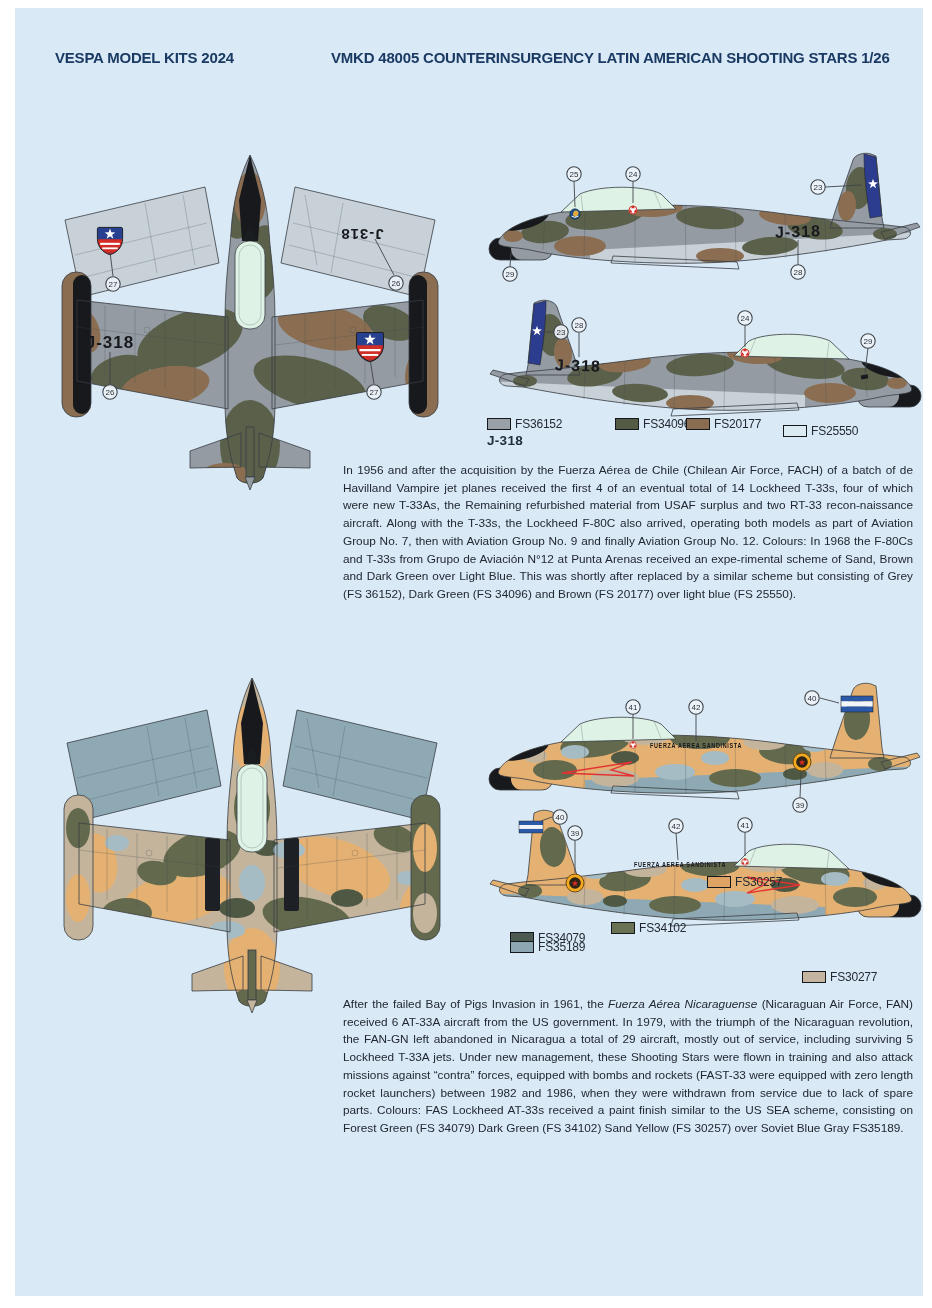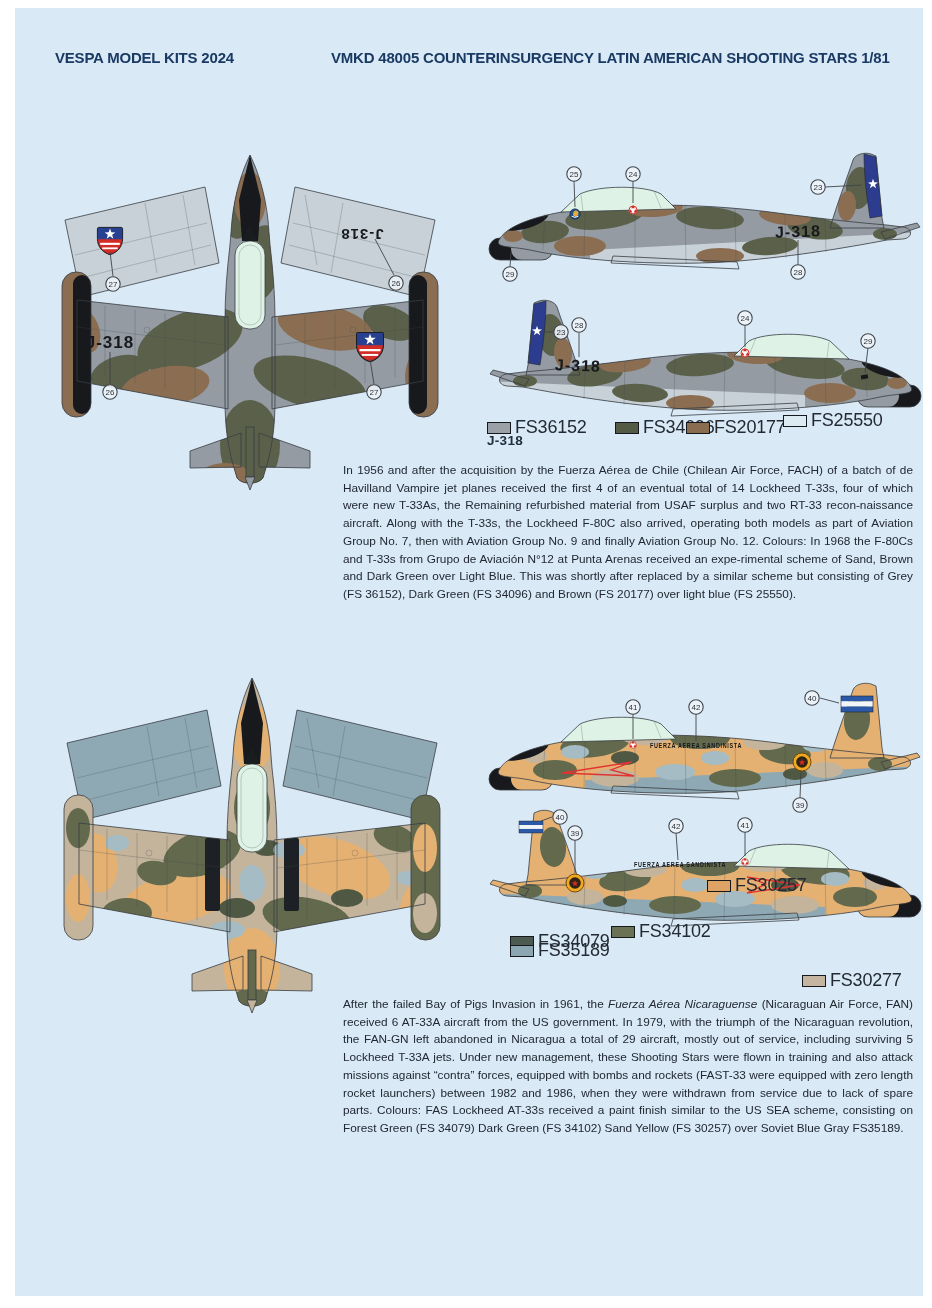--- a/index.html
+++ b/index.html
@@ -13,21 +13,21 @@
   html,body{margin:0;padding:0;background:#fff;}
   .page{position:relative;width:932px;height:1308px;background:#ffffff;
         font-family:"Liberation Sans",sans-serif;overflow:hidden;}
   .paper{position:absolute;left:15px;top:8px;width:908px;height:1288px;background:var(--paper);}
   .hdr{position:absolute;font-weight:bold;font-size:15px;color:var(--ink_navy);
        letter-spacing:-0.2px;white-space:nowrap;}
   .para{position:absolute;width:570px;margin:0;text-align:justify;font-size:11.8px;
         line-height:17.7px;color:var(--ink_body);}
   .sw-item{position:absolute;display:flex;align-items:center;gap:4px;}
   .sw-box{display:inline-block;width:24px;height:12px;border:1.2px solid #15181c;box-sizing:border-box;}
-  .sw-label{font-size:18px;color:#232a33;letter-spacing:-0.2px;}
+  .sw-label{font-size:12px;color:#232a33;letter-spacing:-0.2px;}
   .scheme-code{position:absolute;font-weight:bold;font-size:13.5px;color:#222e3e;letter-spacing:0.3px;}
   svg{position:absolute;overflow:visible;}
   svg text{font-family:"Liberation Sans",sans-serif;}
   .oln{fill:none;stroke:#383e44;stroke-width:0.8;}
   .pln{fill:none;stroke:#3f464c;stroke-width:0.5;opacity:0.5;}
   .ldr{fill:none;stroke:#3f444a;stroke-width:0.9;}
   .zig{fill:none;stroke:var(--zig_red);stroke-width:1.3;}
   .callout circle{fill:#edf3f9;fill-opacity:0.92;stroke:#41464c;stroke-width:1.1;}
   .callout text{font-size:8px;fill:#2c3138;text-anchor:middle;}
   .code{font-weight:700;fill:#17191d;letter-spacing:1px;text-anchor:middle;}
@@ -38,21 +38,21 @@
   .fc2s{fill:var(--c2_sand);} .fc2t{fill:var(--c2_tan);} .fc2g{fill:var(--c2_green);}
   .fc2d{fill:var(--c2_dgreen);} .fc2b{fill:var(--c2_bluegray);} .fc2u{fill:var(--c2_under);}
 </style>
 </head>
 <body>
 
 <div class="page">
   <div class="paper"></div>
 
   <div class="hdr" style="left:55px;top:49px">VESPA MODEL KITS 2024</div>
-  <div class="hdr" style="left:331px;top:49px">VMKD 48005 COUNTERINSURGENCY LATIN AMERICAN SHOOTING STARS 1/81</div>
+  <div class="hdr" style="left:331px;top:49px">VMKD 48005 COUNTERINSURGENCY LATIN AMERICAN SHOOTING STARS 1/26</div>
 
   <svg style="left:25px;top:145px" width="450" height="345" viewBox="0 0 450 345">
     <defs>
       <polygon id="star5" points="0,-3.5 0.82,-1.13 3.33,-1.08 1.33,0.43 2.06,2.83 0,1.4 -2.06,2.83 -1.33,0.43 -3.33,-1.08 -0.82,-1.13"></polygon>
       <g id="chile-shield">
         <path d="M-8,-9 L8,-9 C8.6,-9 9,-8.6 9,-8 L9,-1 C9,5 5,9 0,10.5 C-5,9 -9,5 -9,-1 L-9,-8 C-9,-8.6 -8.6,-9 -8,-9 Z" fill="#27408f"></path>
         <path d="M-9,-0.5 L9,-0.5 L9,-1 C9,5 5,9 0,10.5 C-5,9 -9,5 -9,-1 Z" fill="var(--emb_red)"></path>
         <rect x="-7" y="2" width="14" height="1.5" fill="#ffffff"></rect>
         <rect x="-5.5" y="5.3" width="11" height="1.3" fill="#ffffff"></rect>
         <use href="#star5" transform="translate(0,-4.2) scale(1.15)" fill="#ffffff"></use>
@@ -316,21 +316,21 @@
     <span class="sw-label">FS36152</span>
   </div>
   <div class="sw-item" style="left:615px;top:417px">
     <span class="sw-box" style="background: rgb(84, 91, 69);"></span>
     <span class="sw-label">FS34096</span>
   </div>
   <div class="sw-item" style="left:686px;top:417px">
     <span class="sw-box" style="background: rgb(138, 109, 80);"></span>
     <span class="sw-label">FS20177</span>
   </div>
-  <div class="sw-item" style="left:783px;top:410px">
+  <div class="sw-item" style="left:783px;top:424px">
     <span class="sw-box" style="background: rgb(220, 235, 242);"></span>
     <span class="sw-label">FS25550</span>
   </div>
   <div class="scheme-code" style="left:487px;top:433px">J-318</div>
 
   <p class="para" style="left:343px;top:462px">In 1956 and after the acquisition by the Fuerza Aérea de Chile (Chilean Air Force, FACH) of a batch of de Havilland Vampire jet planes received the first 4 of an eventual total of 14 Lockheed T-33s, four of which were new T-33As, the Remaining refurbished material from USAF surplus and two RT-33 recon-naissance aircraft. Along with the T-33s, the Lockheed F-80C also arrived, operating both models as part of Aviation Group No. 7, then with Aviation Group No. 9 and finally Aviation Group No. 12. Colours: In 1968 the F-80Cs and T-33s from Grupo de Aviación N°12 at Punta Arenas received an expe-rimental scheme of Sand, Brown and Dark Green over Light Blue. This was shortly after replaced by a similar scheme but consisting of Grey (FS 36152), Dark Green (FS 34096) and Brown (FS 20177) over light blue (FS 25550).</p>
 
   <svg style="left:27px;top:668px" width="450" height="345" viewBox="0 0 450 345">
     <defs>
       <clipPath id="tv2clip">

